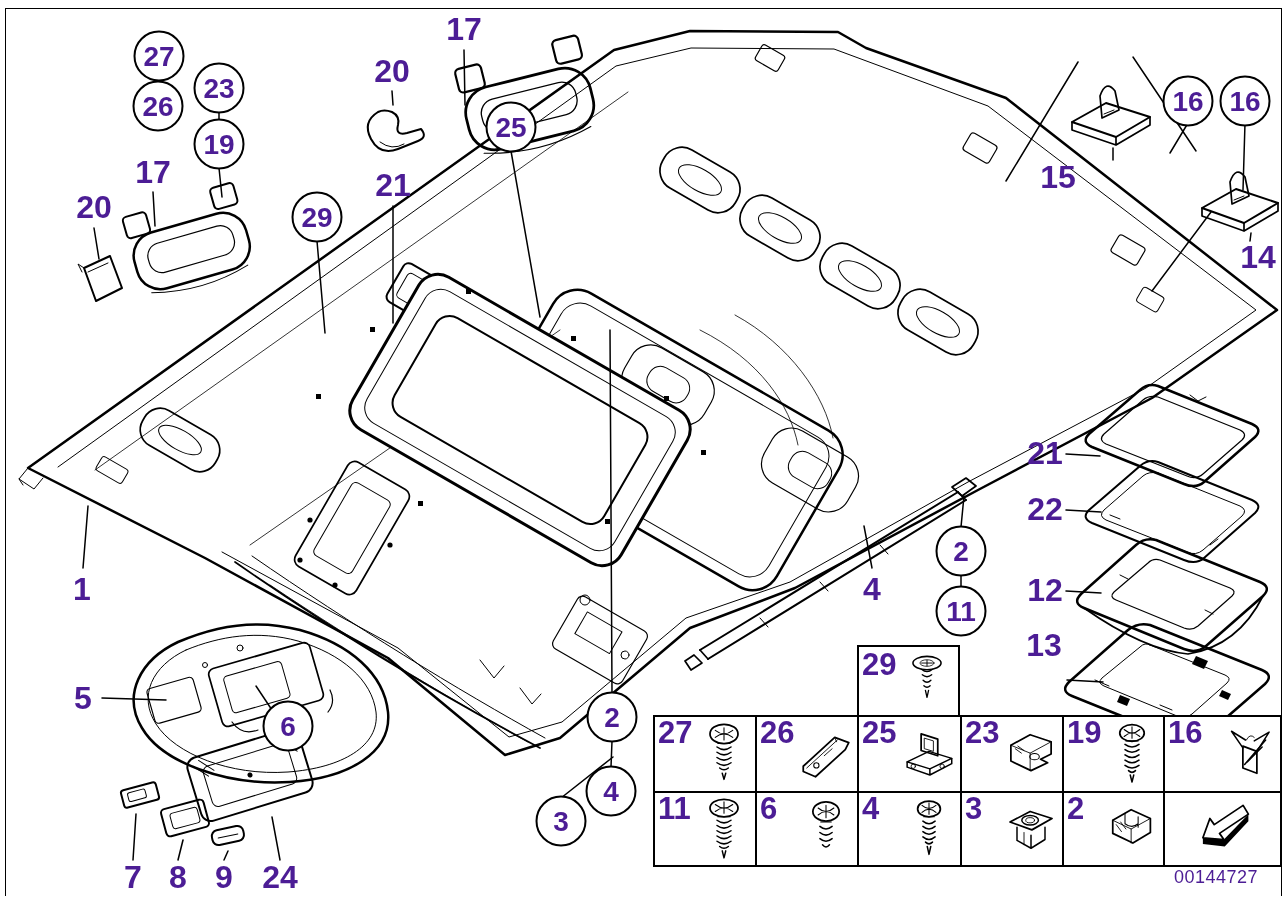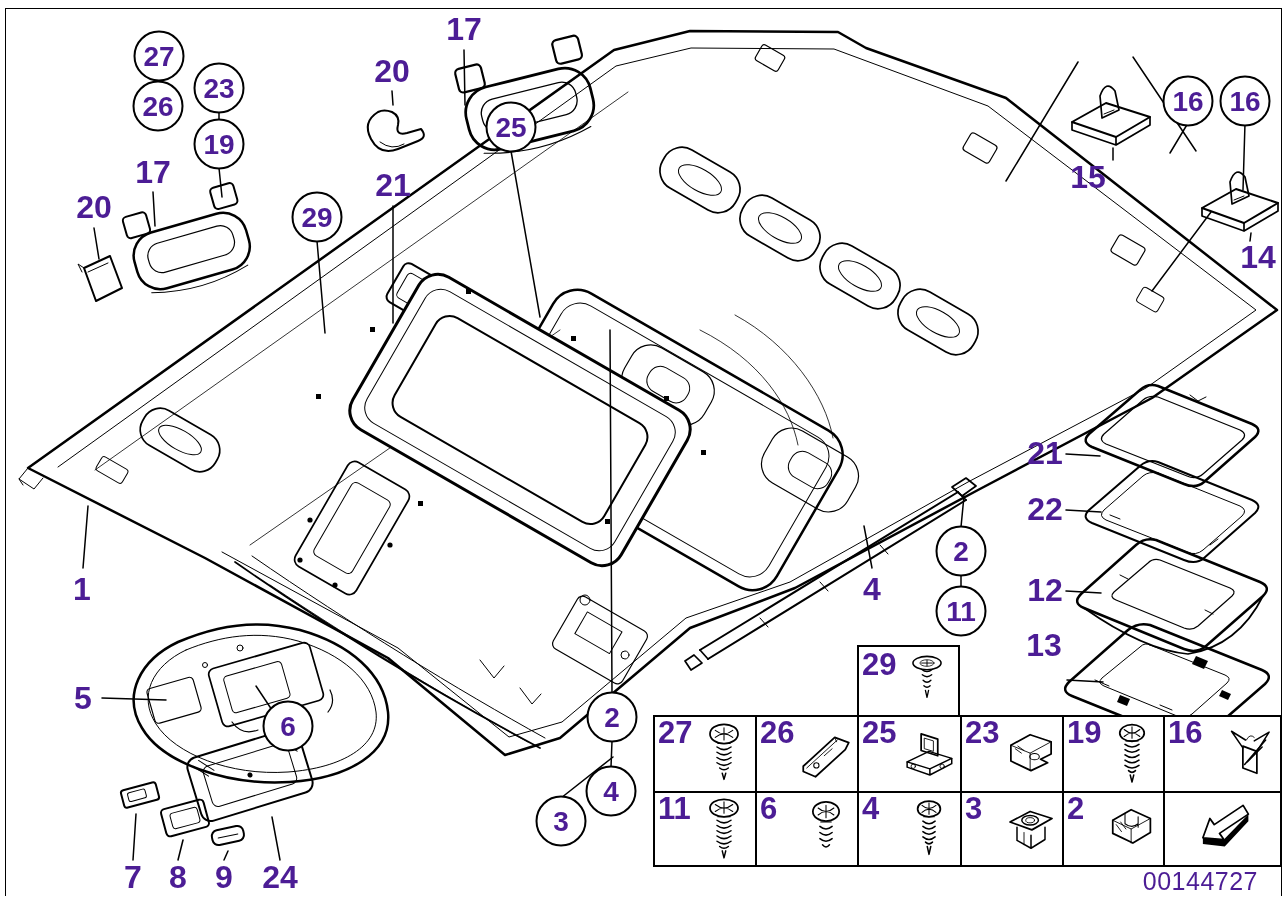--- a/index.html
+++ b/index.html
@@ -27,21 +27,21 @@
   .lcell.centered{justify-content:center;padding:0}
   .lnum{position:absolute;left:3px;top:-2px;font-size:31px;font-weight:bold;}
   .licon{width:56px;height:64px;}
   .licon *{fill:none;stroke:#000;stroke-linecap:round;stroke-linejoin:round;stroke-width:1.5;}
   .screwcell{position:absolute;left:857px;top:645px;width:103px;height:70px;border:2px solid #000;
     border-bottom:none;display:flex;align-items:center;justify-content:flex-end;
     padding-right:6px;background:#fff;z-index:6;box-sizing:border-box;}
   .screwcell .lnum{top:0;}
   .screwcell .licon{width:50px;height:60px;}
   .plate-id{position:absolute;left:1058px;top:867px;width:200px;text-align:right;
-    font-size:25px;letter-spacing:.5px;z-index:6;}
+    font-size:18px;letter-spacing:.5px;z-index:6;}
 </style>
 </head>
 <body>
 
 <div class="stage">
   <div class="frame"></div>
 
   <svg class="drawing" width="1287" height="910" viewBox="0 0 1287 910">
 
     <defs>
@@ -383,21 +383,21 @@
   <div class="plabel" style="left:82px;top:589px">1</div>
   <div class="plabel" style="left:83px;top:698px">5</div>
   <div class="plabel" style="left:133px;top:877px">7</div>
   <div class="plabel" style="left:178px;top:877px">8</div>
   <div class="plabel" style="left:224px;top:877px">9</div>
   <div class="plabel" style="left:280px;top:877px">24</div>
   <div class="plabel" style="left:872px;top:589px">4</div>
   <div class="plabel" style="left:1045px;top:590px">12</div>
   <div class="plabel" style="left:1044px;top:645px">13</div>
   <div class="plabel" style="left:1258px;top:257px">14</div>
-  <div class="plabel" style="left:1088px;top:177px">15</div>
+  <div class="plabel" style="left:1058px;top:177px">15</div>
   <div class="plabel" style="left:153px;top:172px">17</div>
   <div class="plabel" style="left:464px;top:29px">17</div>
   <div class="plabel" style="left:392px;top:71px">20</div>
   <div class="plabel" style="left:94px;top:207px">20</div>
   <div class="plabel" style="left:1045px;top:453px">21</div>
   <div class="plabel" style="left:1045px;top:509px">22</div>
   <div class="plabel" style="left:393px;top:185px">21</div>
 
   <div class="screwcell">
     <span class="lnum">29</span>

